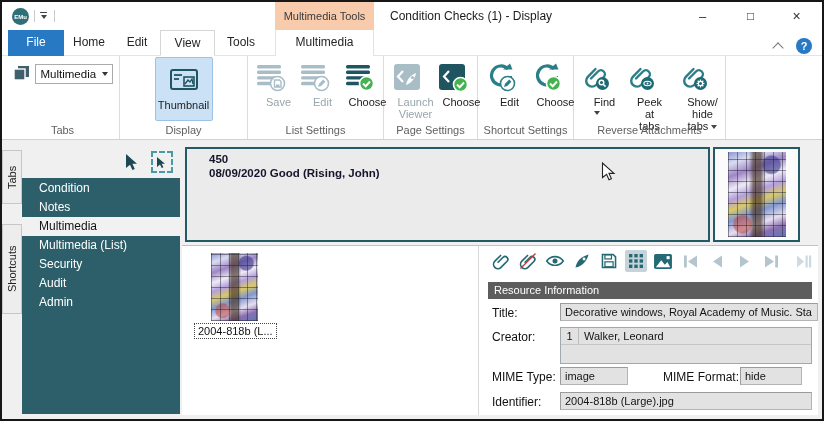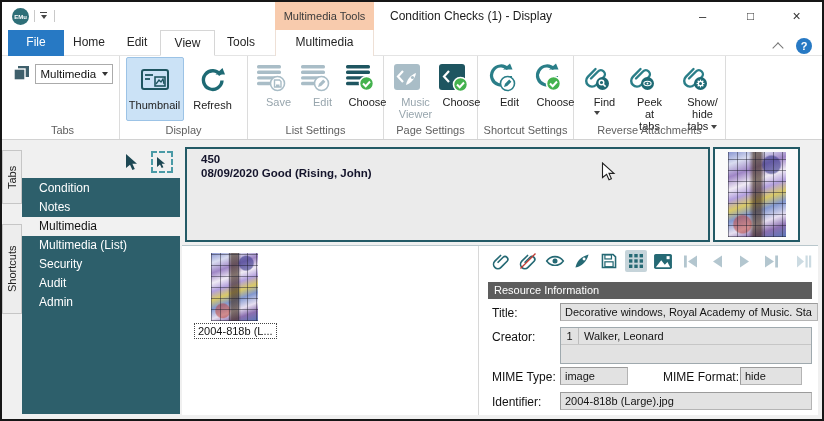--- a/index.html
+++ b/index.html
@@ -59,21 +59,21 @@
   .vtab.tabs { top:150px; height:54px; }
   .vtab.shortcuts { top:224px; height:90px; }
   .sidebar { position:absolute; left:22px; top:178px; width:158px; height:236px; background:#2d5f6b; padding-top:1px; }
   .sb-item { height:19px; line-height:19px; padding-left:17px; font-size:12px; color:#fff; white-space:nowrap; }
   .sb-item.selected { background:#f1f1f1; color:#111; }
   .mode-ic { position:absolute; }
   .mode-arrow { left:124px; top:153px; }
   .mode-marquee { left:151px; top:151px; width:22px; height:22px; border:2px dashed #4a9aa6; display:flex; align-items:center; justify-content:center; }
 
   
-  .record-header { position:absolute; left:185px; top:147px; width:525px; height:95px; background:#ebebeb; border:2px solid #235a66; padding:3px 14px; font-weight:bold; font-size:11.5px; color:#14142b; line-height:14px; }
+  .record-header { position:absolute; left:185px; top:147px; width:525px; height:95px; background:#ebebeb; border:2px solid #235a66; padding:3px 22px; font-weight:bold; font-size:11.5px; color:#14142b; line-height:14px; }
   .media-box { position:absolute; left:713px; top:147px; width:87px; height:95px; border:2px solid #235a66; background:#fbfbfb; display:flex; align-items:center; justify-content:center; }
   .mouse-cursor { position:absolute; left:601px; top:162px; }
 
   
   .glass { display:block;
     background-image:
       repeating-linear-gradient(0deg, rgba(25,25,40,.45) 0 1px, transparent 1px 11px),
       repeating-linear-gradient(90deg, rgba(25,25,40,.45) 0 1px, transparent 1px 9px),
       radial-gradient(circle at 25% 85%, rgba(190,70,60,.55) 0 10%, transparent 12%),
       radial-gradient(circle at 75% 15%, rgba(60,60,140,.6) 0 10%, transparent 12%),
@@ -159,29 +159,20 @@
             <svg width="30" height="25" viewBox="0 0 30 25">
                 <rect x="2" y="2" width="26" height="19" rx="2" fill="none" stroke="#1e5560" stroke-width="2"></rect>
                 <line x1="5" y1="7" x2="13" y2="7" stroke="#1e5560" stroke-width="1.8"></line>
                 <line x1="5" y1="11" x2="10" y2="11" stroke="#1e5560" stroke-width="1.8"></line>
                 <rect x="15" y="9" width="10" height="9" fill="none" stroke="#1e5560" stroke-width="1.6"></rect>
                 <polyline points="16,16 19,12 21,14 23,11 24,16" fill="none" stroke="#1e5560" stroke-width="1.3"></polyline>
               </svg>
           </span>
           <span class="lbl">Thumbnail</span>
         </div>
-        <div class="bigbtn">
-          <span class="ic">
-            <svg width="27" height="27" viewBox="0 0 27 27">
-                <path d="M21.5 8 A 9.3 9.3 0 1 0 23 13.5" fill="none" stroke="#1e6a74" stroke-width="3.4"></path>
-                <polygon points="16.5,7.5 26,7.5 23.5,1" fill="#1e6a74"></polygon>
-              </svg>
-          </span>
-          <span class="lbl">Refresh</span>
-        </div>
       </div>
       <div class="rg-label">Display</div>
     </div>
 
     <div class="rgroup g-list">
       <div class="rg-body">
         <div class="smallbtn disabled" style="width:44px">
           <span class="ic">
             <svg width="32" height="29" viewBox="0 0 32 29">
                 <g fill="#a9bdc7">
@@ -235,21 +226,21 @@
       <div class="rg-body">
         <div class="smallbtn disabled" style="width:46px">
           <span class="ic">
             <svg width="30" height="30" viewBox="0 0 30 30">
                 <rect x="1" y="1" width="26" height="26" rx="3" fill="#a9bdc7"></rect>
                 <polyline points="10,8 5,13.5 10,19" fill="none" stroke="#fff" stroke-width="2.2"></polyline>
                 <path d="M13 22 C14 16 18 12 23 10 C22 16 18 20 13 22 Z" fill="#fff"></path>
                 <circle cx="19.5" cy="14.5" r="1.6" fill="#a9bdc7"></circle>
               </svg>
           </span>
-          <span class="lbl">Music Viewer</span>
+          <span class="lbl">Launch Viewer</span>
         </div>
         <div class="smallbtn" style="width:46px">
           <span class="ic">
             <svg width="32" height="30" viewBox="0 0 32 30">
                 <rect x="1" y="1" width="26" height="26" rx="3" fill="#1e5560"></rect>
                 <polyline points="11,8 6,13.5 11,19" fill="none" stroke="#fff" stroke-width="2.2"></polyline>
                 <circle cx="22.5" cy="21.5" r="7" fill="#44b24e" stroke="#fff" stroke-width="1.6"></circle>
                 <polyline points="19,21.5 21.7,24.2 26,19.5" fill="none" stroke="#fff" stroke-width="2"></polyline>
               </svg>
           </span>

